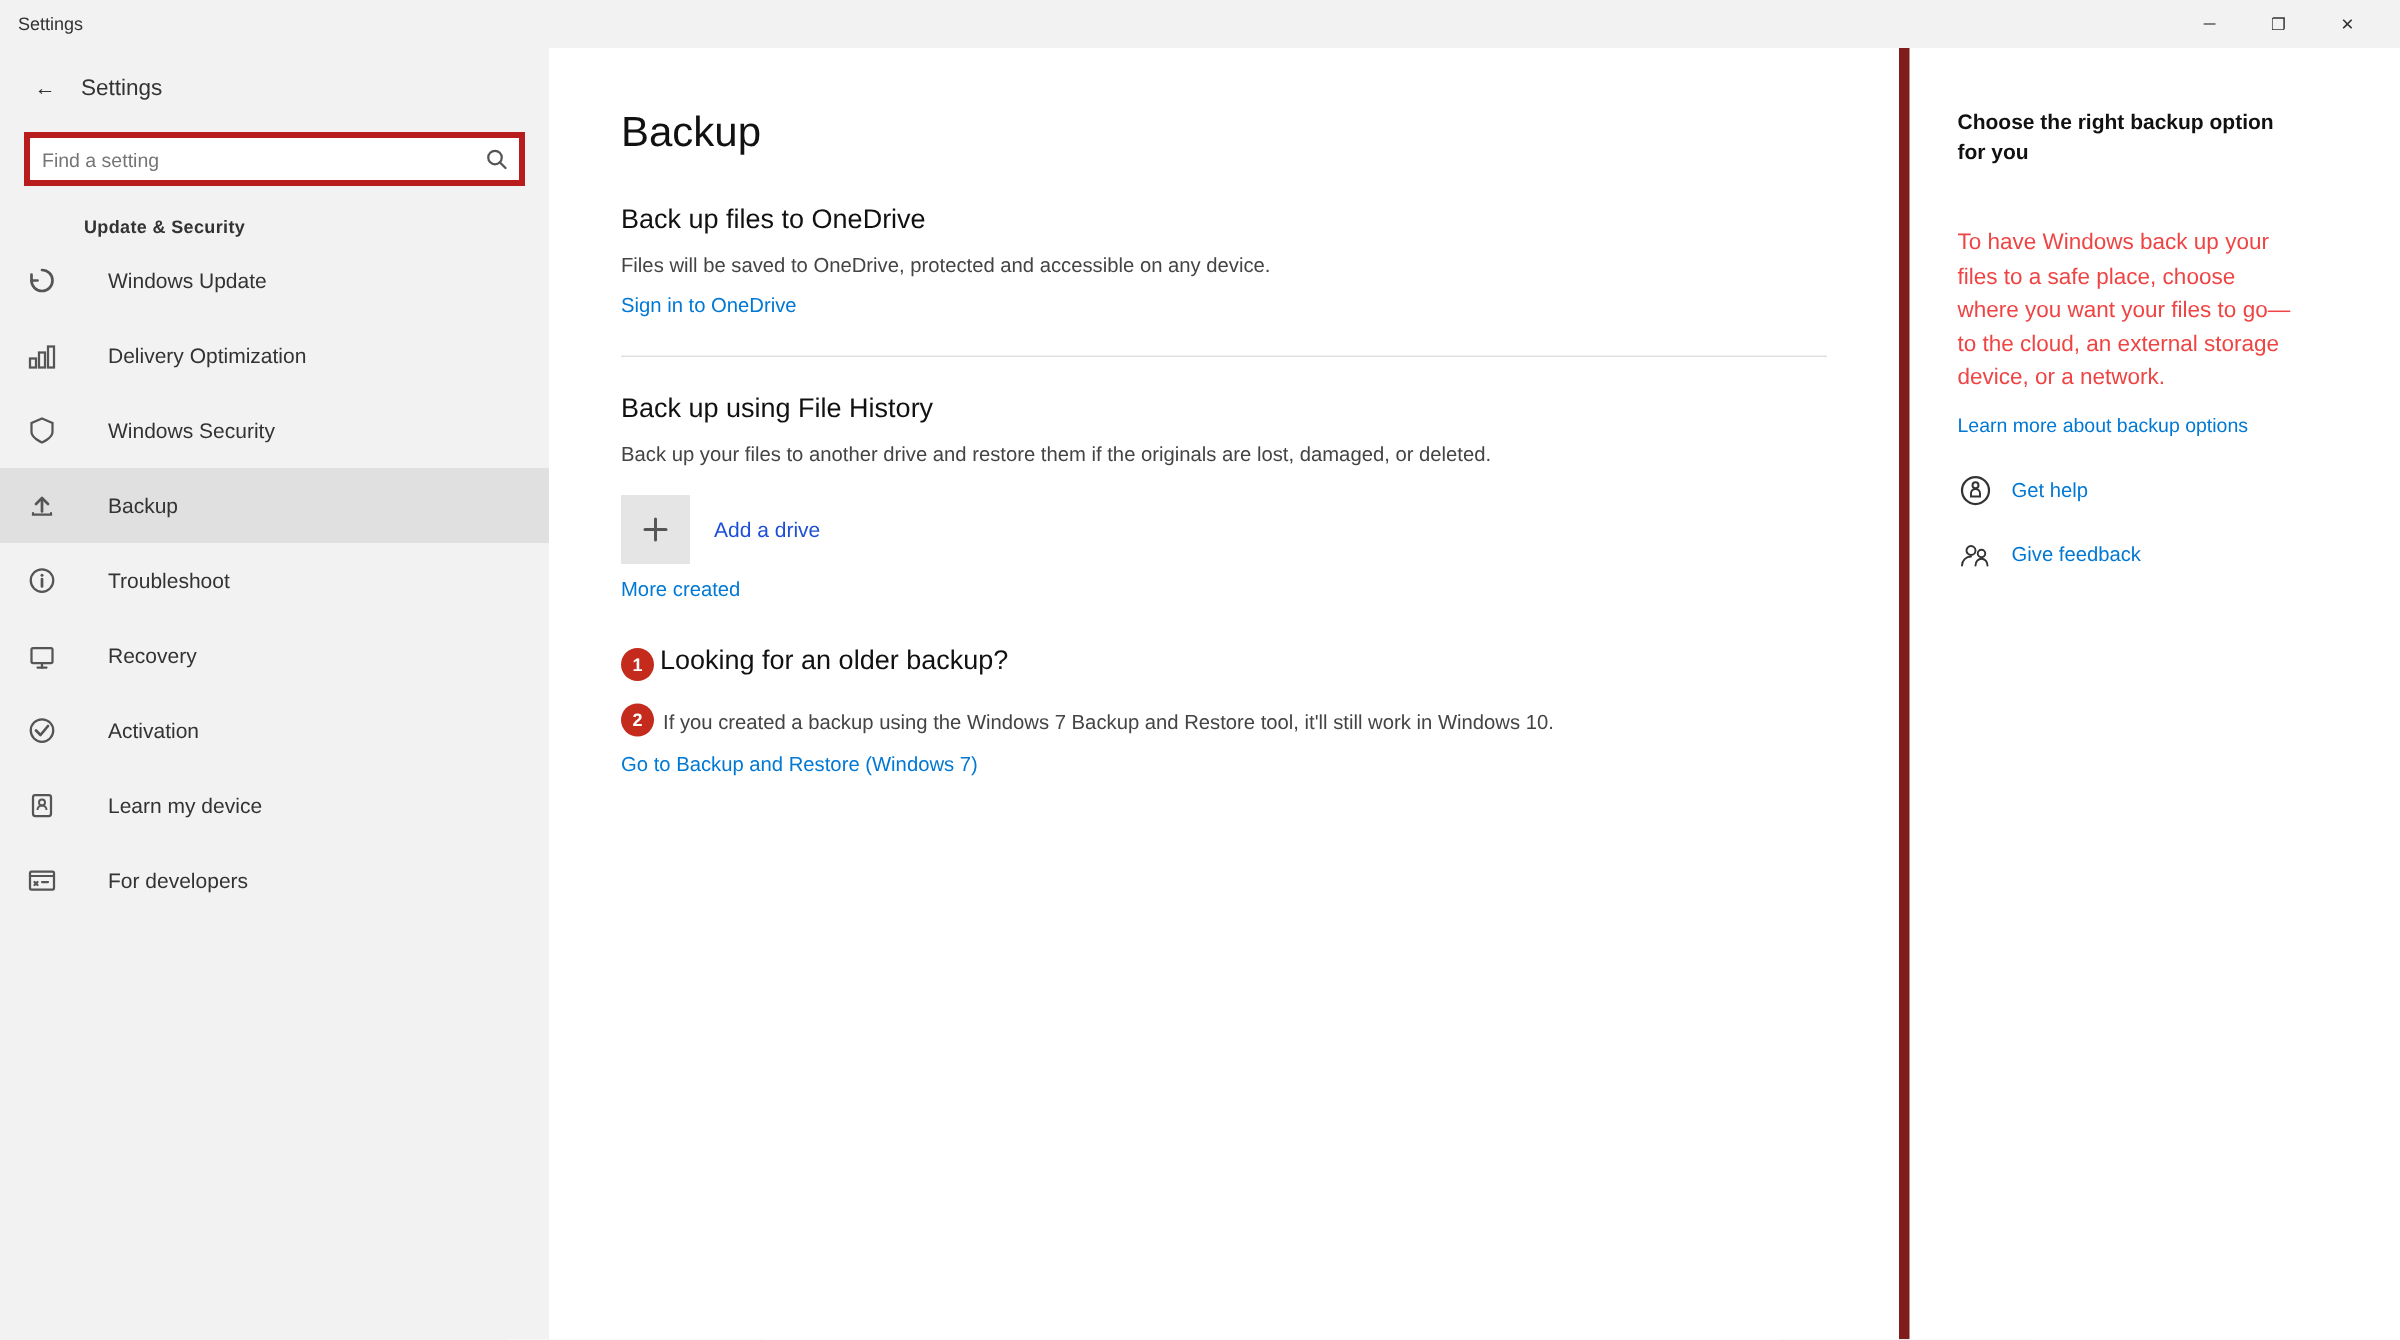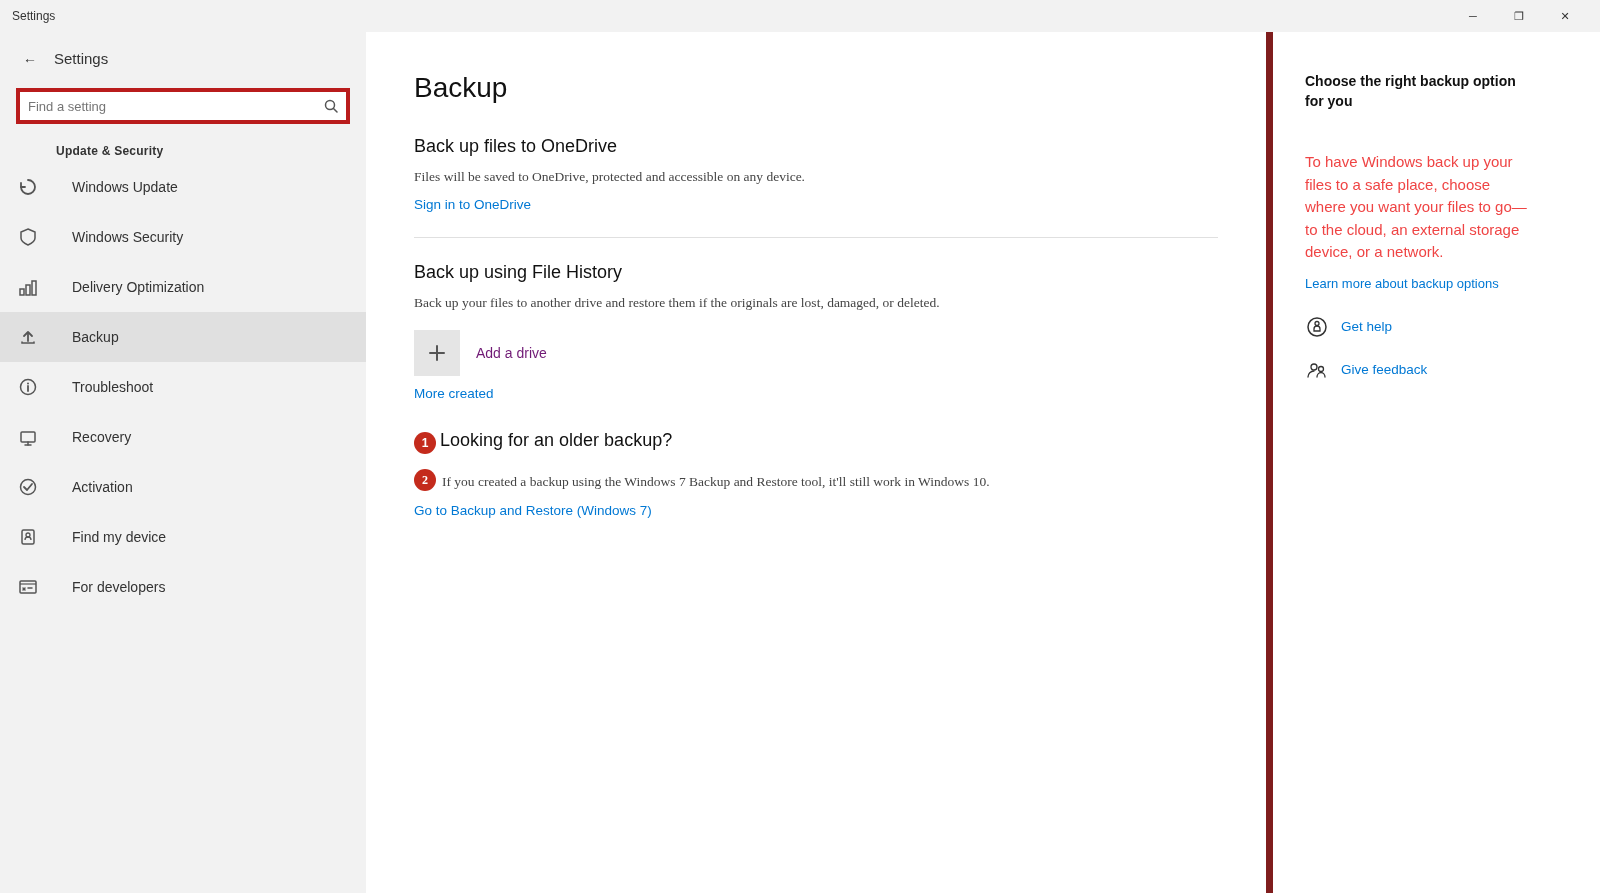--- a/index.html
+++ b/index.html
@@ -180,21 +180,20 @@
       font-weight: 400;
       color: #111;
       margin-bottom: 10px;
     }
 
     .section-desc {
       font-size: 13.5px;
       color: #444;
       line-height: 1.5;
       margin-bottom: 8px;
-      font-family: Liberation Serif, serif;
     }
 
     .link {
       color: #0078d4;
       font-size: 13.5px;
       cursor: pointer;
       text-decoration: none;
     }
 
     .divider {
@@ -216,21 +215,21 @@
       background: #e5e5e5;
       display: flex;
       align-items: center;
       justify-content: center;
       font-size: 22px;
       color: #555;
       flex-shrink: 0;
     }
     .add-drive-label {
       font-size: 14px;
-      color: #701a75;
+      color: #1d4ed8;
     }
 
     .badge {
       display: inline-flex;
       align-items: center;
       justify-content: center;
       width: 22px;
       height: 22px;
       border-radius: 50%;
       background: #c42b1c;
@@ -351,37 +350,37 @@
           <path d="M10 3 A7 7 0 1 1 3 10" stroke="#555" stroke-width="1.8" fill="none" stroke-linecap="round"></path>
           <polyline points="3,6 3,10 7,10" stroke="#555" stroke-width="1.8" fill="none" stroke-linecap="round" stroke-linejoin="round"></polyline>
         </svg>
       </span>
       <span class="nav-label">Windows Update</span>
     </div>
 
     <div class="nav-item">
       <span class="nav-icon">
         <svg width="20" height="20" viewBox="0 0 20 20" fill="none">
-          <path d="M10 2 L17 5 L17 11 C17 15 10 18 10 18 C10 18 3 15 3 11 L3 5 Z" stroke="#555" stroke-width="1.5" fill="none"></path>
-        </svg>
-      </span>
-      <span class="nav-label">Windows Security</span>
-    </div>
-
-    <div class="nav-item">
-      <span class="nav-icon">
-        <svg width="20" height="20" viewBox="0 0 20 20" fill="none">
           <rect x="2" y="12" width="4" height="6" stroke="#555" stroke-width="1.5"></rect>
           <rect x="8" y="8" width="4" height="10" stroke="#555" stroke-width="1.5"></rect>
           <rect x="14" y="4" width="4" height="14" stroke="#555" stroke-width="1.5"></rect>
         </svg>
       </span>
       <span class="nav-label">Delivery Optimization</span>
     </div>
 
+    <div class="nav-item">
+      <span class="nav-icon">
+        <svg width="20" height="20" viewBox="0 0 20 20" fill="none">
+          <path d="M10 2 L17 5 L17 11 C17 15 10 18 10 18 C10 18 3 15 3 11 L3 5 Z" stroke="#555" stroke-width="1.5" fill="none"></path>
+        </svg>
+      </span>
+      <span class="nav-label">Windows Security</span>
+    </div>
+
     <div class="nav-item active">
       <span class="nav-icon">
         <svg width="20" height="20" viewBox="0 0 20 20" fill="none">
           <polyline points="10,14 10,6" stroke="#555" stroke-width="1.8" stroke-linecap="round"></polyline>
           <polyline points="6,9 10,5 14,9" stroke="#555" stroke-width="1.8" fill="none" stroke-linecap="round" stroke-linejoin="round"></polyline>
           <path d="M4 15 L4 16 L16 16 L16 15" stroke="#555" stroke-width="1.5" stroke-linecap="round"></path>
         </svg>
       </span>
       <span class="nav-label">Backup</span>
     </div>
@@ -419,21 +418,21 @@
     </div>
 
     <div class="nav-item">
       <span class="nav-icon">
         <svg width="20" height="20" viewBox="0 0 20 20" fill="none">
           <rect x="4" y="3" width="12" height="14" rx="1.5" stroke="#555" stroke-width="1.5"></rect>
           <circle cx="10" cy="8" r="2" stroke="#555" stroke-width="1.3"></circle>
           <path d="M7 13 C7 11.3 8.3 10 10 10 C11.7 10 13 11.3 13 13" stroke="#555" stroke-width="1.3" fill="none"></path>
         </svg>
       </span>
-      <span class="nav-label">Find my device</span>
+      <span class="nav-label">Learn my device</span>
     </div>
 
     <div class="nav-item">
       <span class="nav-icon">
         <svg width="20" height="20" viewBox="0 0 20 20" fill="none">
           <rect x="2" y="4" width="16" height="12" rx="1" stroke="#555" stroke-width="1.5"></rect>
           <line x1="2" y1="7" x2="18" y2="7" stroke="#555" stroke-width="1.2"></line>
           <line x1="7" y1="11" x2="5" y2="13" stroke="#555" stroke-width="1.5" stroke-linecap="round"></line>
           <line x1="7" y1="13" x2="5" y2="11" stroke="#555" stroke-width="1.5" stroke-linecap="round"></line>
           <line x1="10" y1="11" x2="14" y2="11" stroke="#555" stroke-width="1.5" stroke-linecap="round"></line>

